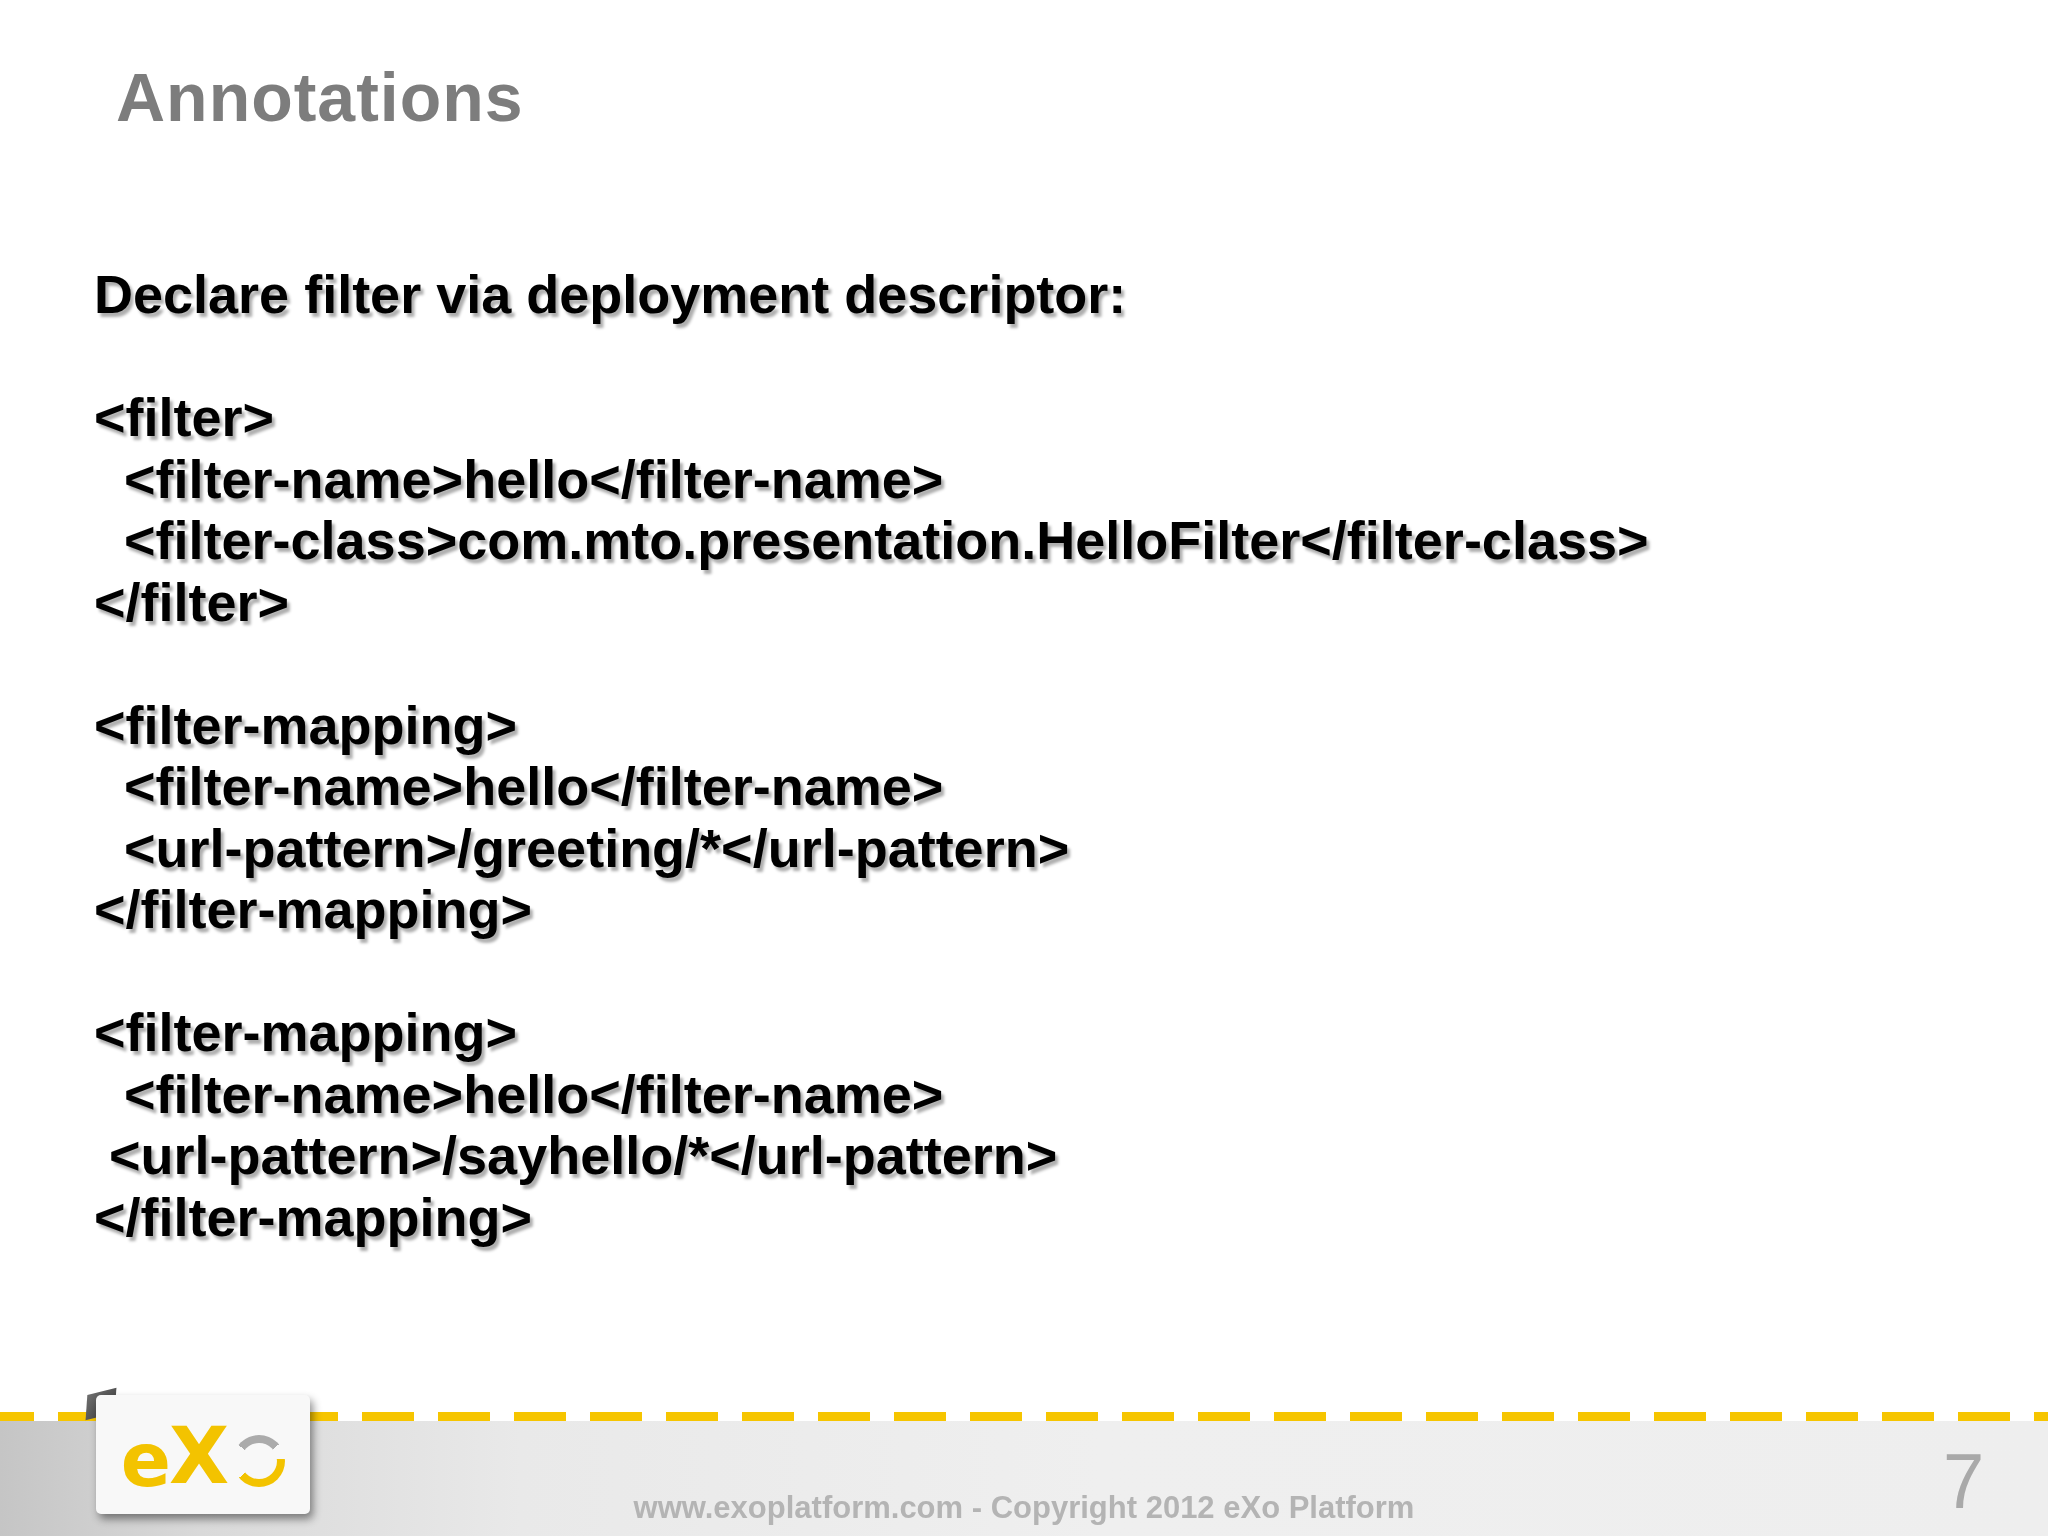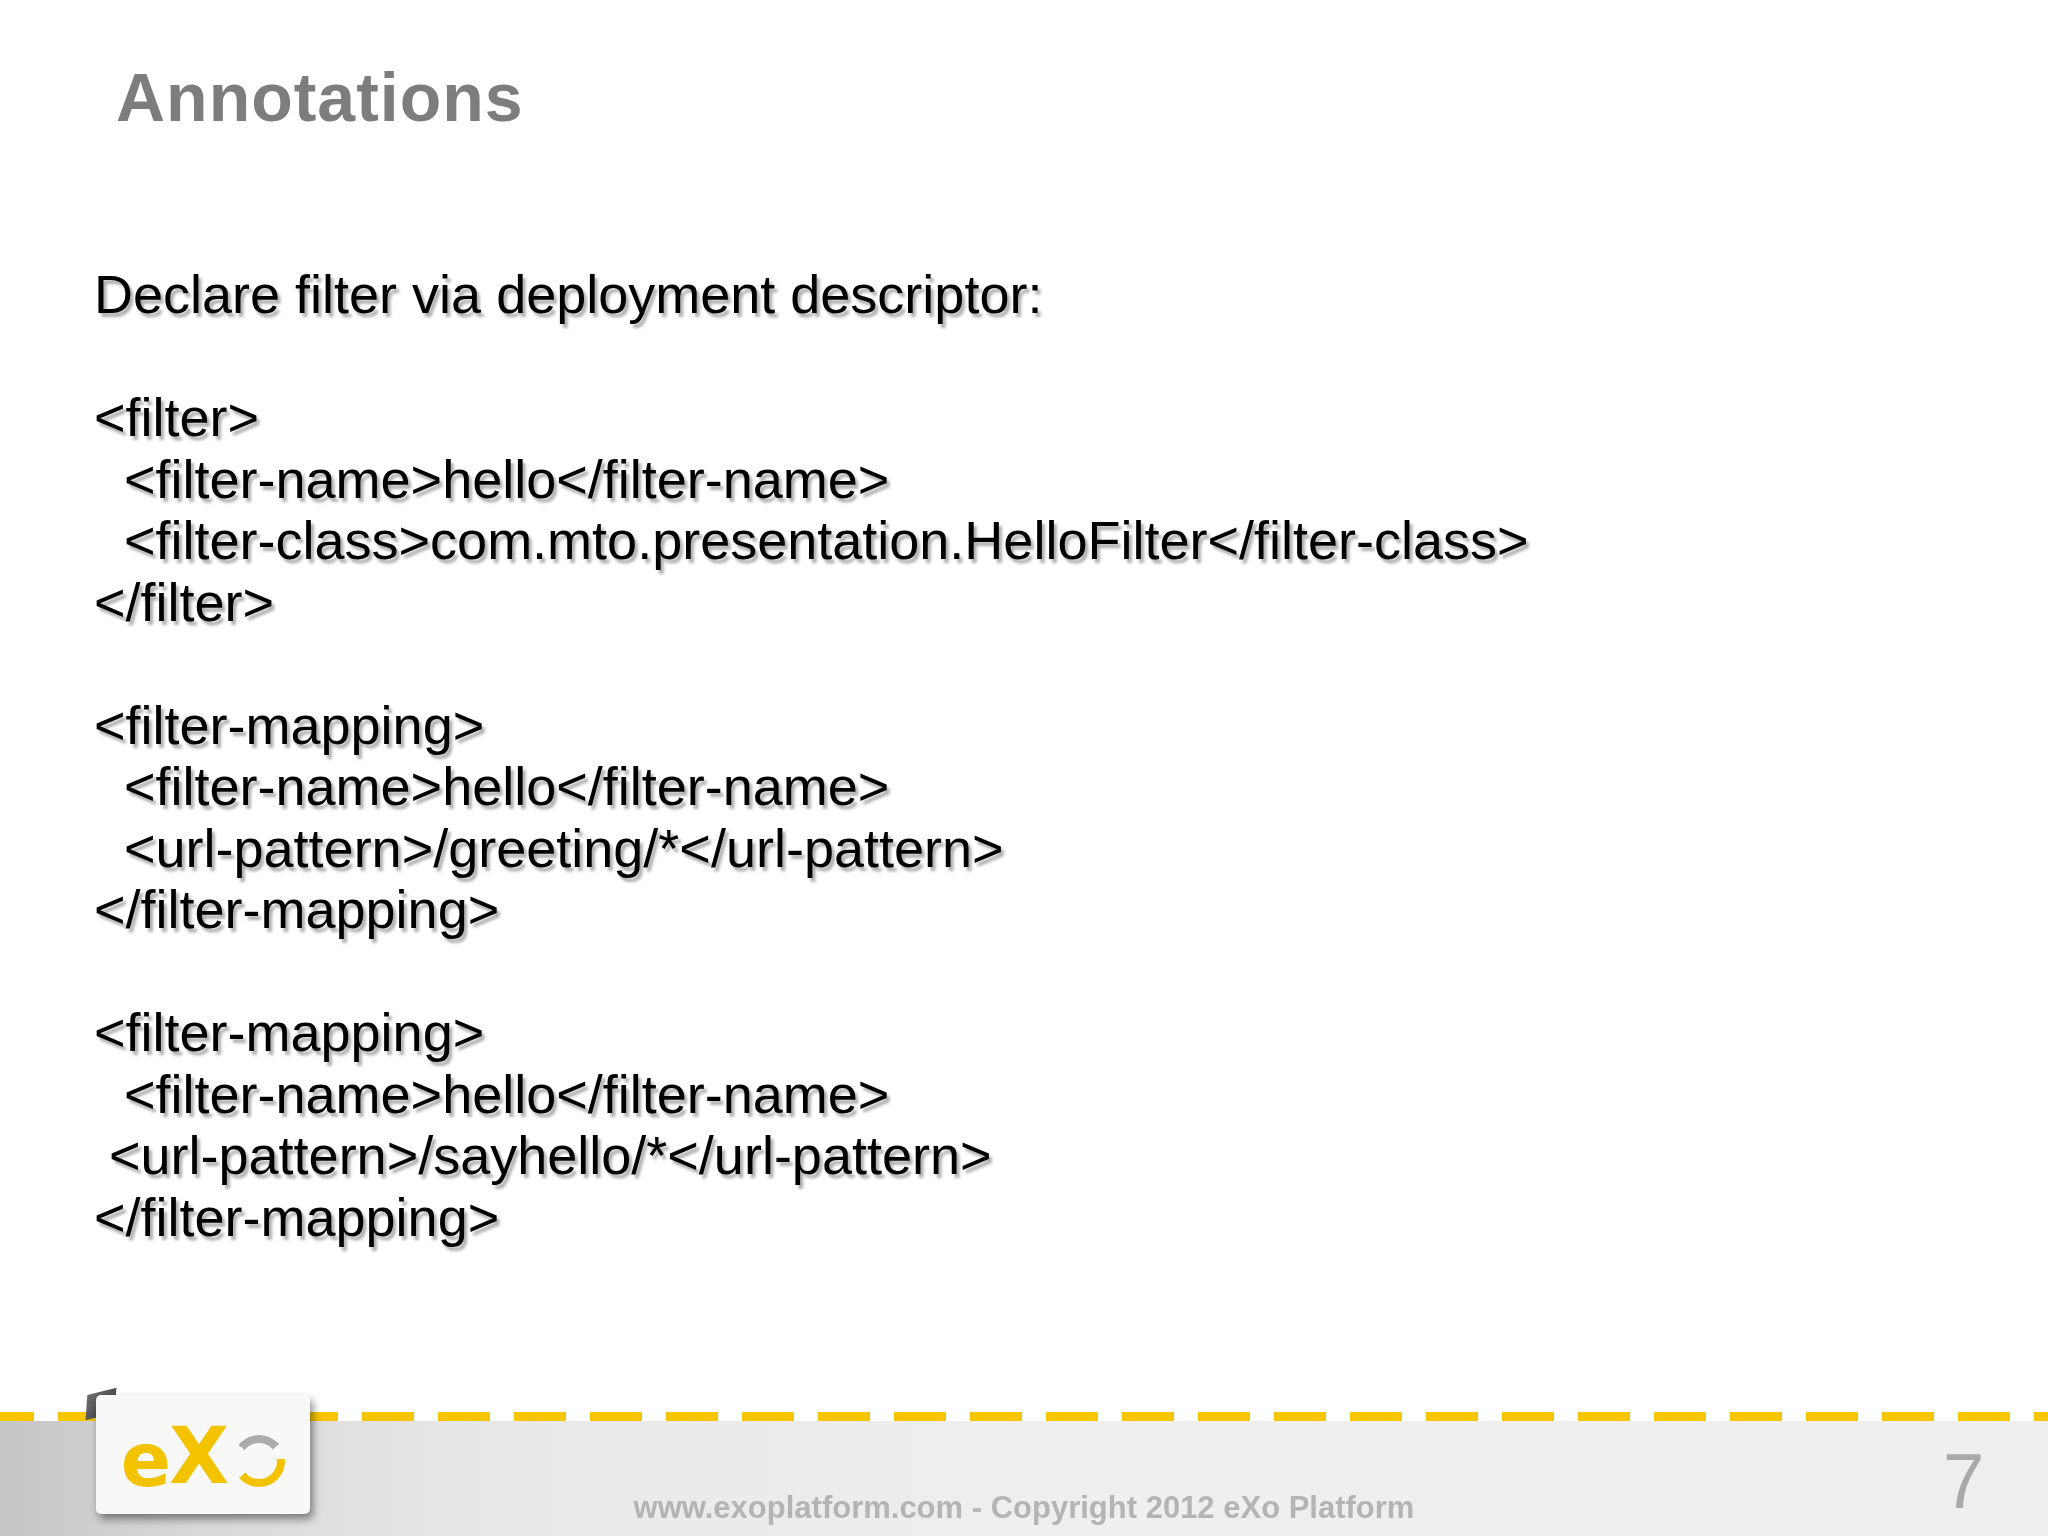--- a/index.html
+++ b/index.html
@@ -22,20 +22,21 @@
   .body-code{
     position:absolute;
     left:94px;top:264px;
     margin:0;
     font-family:"Liberation Sans", sans-serif;
     font-size:54px;
     line-height:61.5px;
     color:#000000;
     text-shadow:3px 4px 3px rgba(0,0,0,0.32);
     white-space:pre;
+    font-weight:bold;
   }
   
   .dash-line{
     position:absolute;
     left:-18px;top:1412px;
     width:2084px;height:9px;
     background:repeating-linear-gradient(90deg,#f6c500 0 52px,transparent 52px 76px);
     z-index:2;
   }
   .footer-bar{

